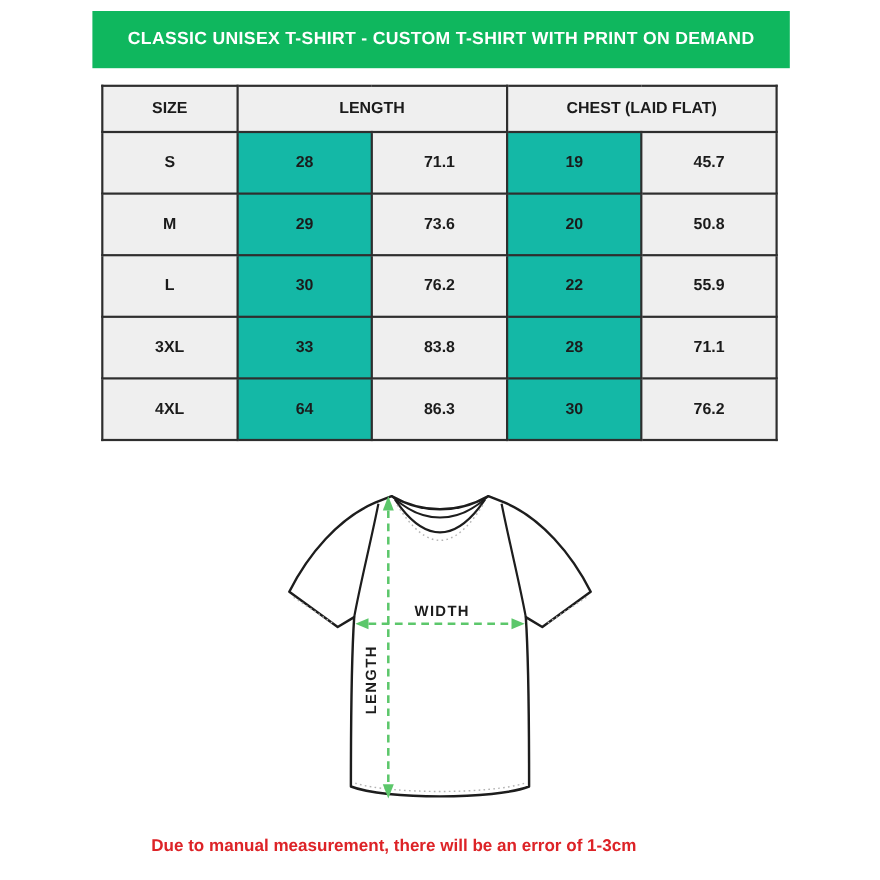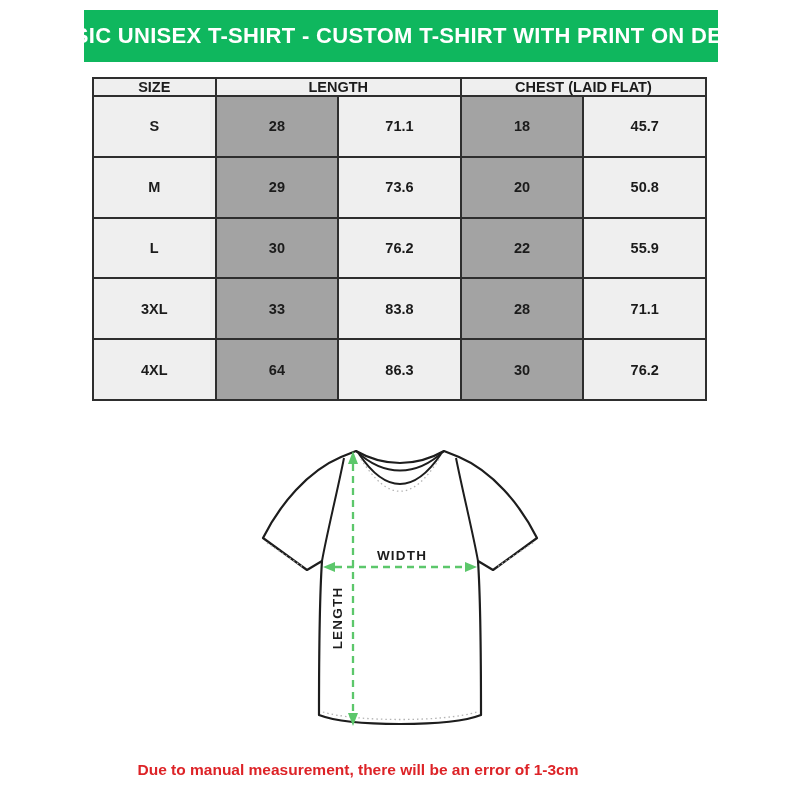--- a/index.html
+++ b/index.html
@@ -11,41 +11,41 @@
   }
   .page { position: relative; width: 800px; height: 800px; background: #fff; }
 
   .banner {
     position: absolute; left: 84px; top: 10px;
     width: 634px; height: 52px;
     background: #0fb75e;
     display: flex; align-items: center; justify-content: center;
   }
   .banner span {
-    color: #ffffff; font-weight: bold; font-size: 22px; letter-spacing: 0.3px;
+    color: #ffffff; font-weight: bold; font-size: 16px; letter-spacing: 0.3px;
     white-space: nowrap;
   }
 
   table.size-table {
     position: absolute; left: 92px; top: 77px;
     width: 615px; height: 324px;
     border-collapse: collapse; table-layout: fixed;
     border: 2px solid #2e2e2e;
     text-align: center; color: #1b1b1b;
   }
   .size-table th, .size-table td {
     border: 2px solid #2e2e2e;
-    padding: 0;
+    padding: 12px;
     font-size: 14.5px;
     font-weight: bold;
     vertical-align: middle;
   }
   .size-table th { background: #efefef; }
   .size-table td.stripe { background: #efefef; }
-  .size-table td.plain  { background: #a3a3a3; margin-left: 26px; }
+  .size-table td.plain  { background: #14b8a6; margin-left: 26px; }
 
   .shirt-svg { position: absolute; left: 250px; top: 438px; }
 
   .svg-label {
     font-family: "Liberation Sans", sans-serif;
     font-size: 13.5px; font-weight: bold;
     letter-spacing: 1.2px; fill: #1d1d1d;
   }
 
   .note {
@@ -77,21 +77,21 @@
         <th>SIZE</th>
         <th colspan="2">LENGTH</th>
         <th colspan="2">CHEST (LAID FLAT)</th>
       </tr>
     </thead>
     <tbody>
       <tr>
         <td class="stripe">S</td>
         <td class="plain">28</td>
         <td class="stripe">71.1</td>
-        <td class="plain">18</td>
+        <td class="plain">19</td>
         <td class="stripe">45.7</td>
       </tr>
       <tr>
         <td class="stripe">M</td>
         <td class="plain">29</td>
         <td class="stripe">73.6</td>
         <td class="plain">20</td>
         <td class="stripe">50.8</td>
       </tr>
       <tr>

